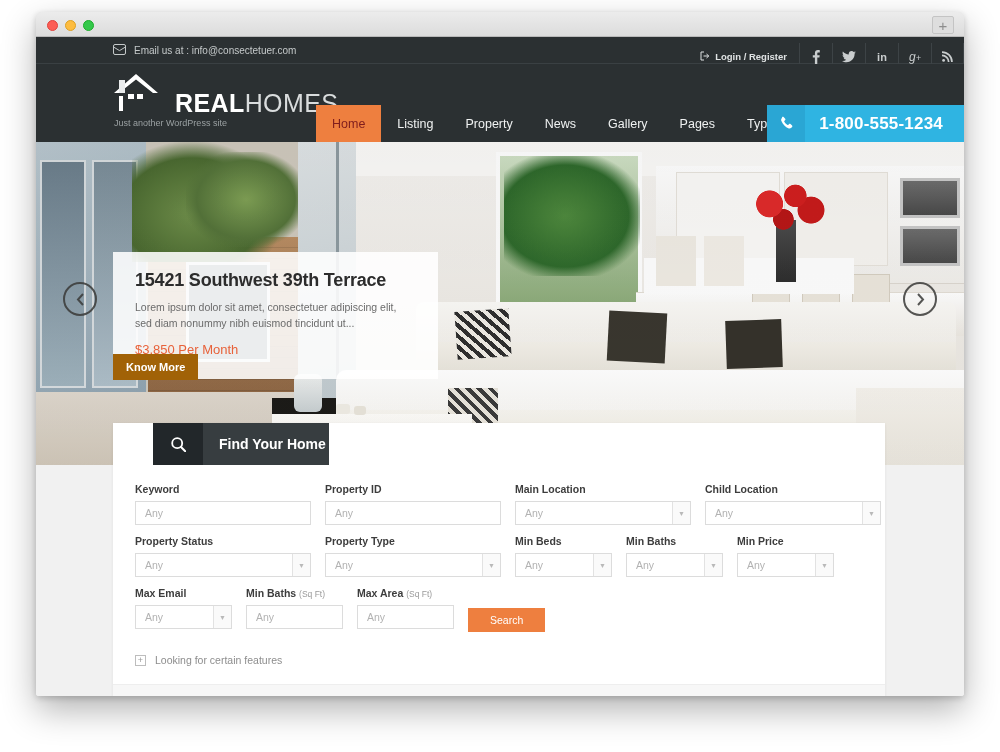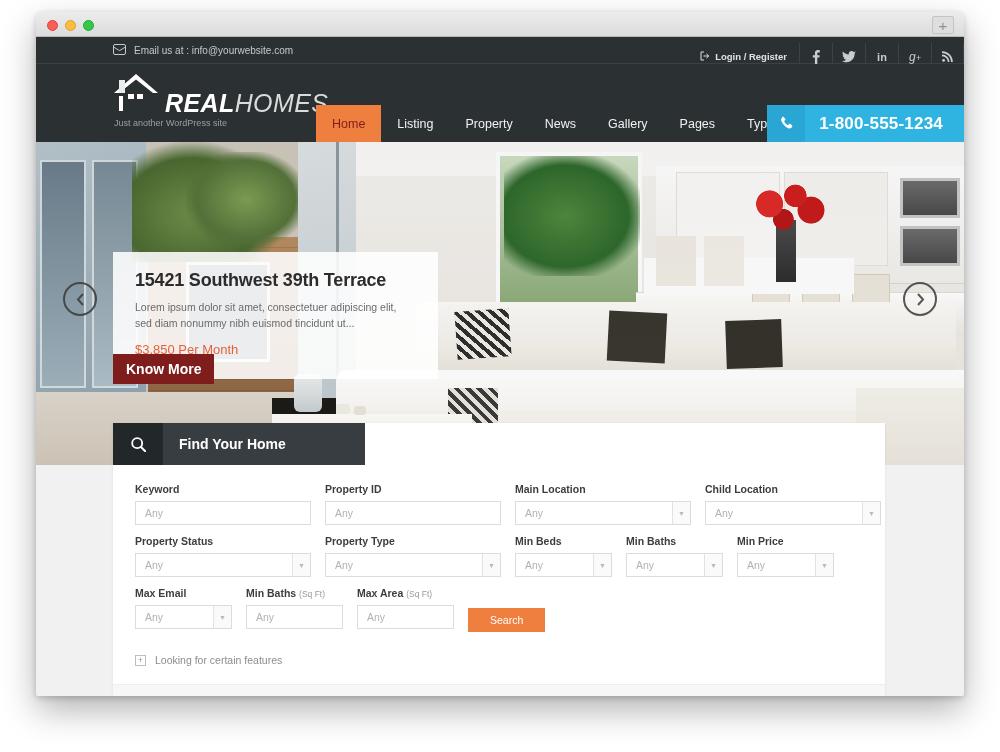--- a/index.html
+++ b/index.html
@@ -68,21 +68,21 @@
     width: 33px;
     display: flex; align-items: center; justify-content: center;
     border-left: 1px solid #3d4346;
     color: #c9cdce; font-size: 12px;
   }
   .social:last-child { border-right: 1px solid #3d4346; }
 
   
   #header { position: relative; height: 78px; background: #2b3032; }
   #logo { position: absolute; left: 77px; top: 8px; }
-  #logo-row { display: flex; align-items: flex-end; gap: 6px; font-style: italic; }
+  #logo-row { display: flex; align-items: flex-end; gap: 16px; }
   #logo-text { font-size: 25px; letter-spacing: .4px; line-height: 26px; }
   #logo-real { color: #ffffff; font-weight: bold; }
   #logo-homes { color: #d9dcdd; font-weight: normal; }
   #logo-tag { color: #9aa0a2; font-size: 9px; margin-top: 2px; margin-left: 1px; }
 
   #mainnav {
     position: absolute; left: 280px; bottom: 0;
     height: 37px; display: flex; align-items: stretch;
     background: #2b3032;
   }
@@ -178,33 +178,33 @@
   #hero-caption {
     position: absolute; left: 77px; top: 110px;
     width: 325px; padding: 18px 22px 22px 22px;
     background: rgba(255,255,255,0.88);
   }
   #caption-title { font-size: 18px; font-weight: bold; color: #2c2c2c; letter-spacing: -0.2px; }
   #caption-desc { margin-top: 8px; font-size: 10.5px; line-height: 1.55; color: #6b6b6b; }
   #caption-price { margin-top: 10px; font-size: 13px; color: #e8623a; }
   #know-more {
     position: absolute; left: 77px; top: 212px;
-    background: #7f1d1d; color: #ffffff;
-    font-size: 14px; font-weight: bold;
+    background: #a16207; color: #ffffff;
+    font-size: 11px; font-weight: bold;
     padding: 7px 13px;
   }
 
   
   #search-area { position: relative; background: #f1f1f1; height: 231px; }
   #search-card {
     position: absolute; left: 77px; top: -42px;
     width: 772px; background: #ffffff;
     box-shadow: 0 1px 3px rgba(0,0,0,0.07);
   }
-  #search-head { display: flex; align-items: stretch; height: 42px; width: 252px; }
+  #search-head { display: flex; align-items: stretch; height: 42px; width: 216px; padding-left: 40px; }
   #search-head-icon {
     width: 50px; background: #22272a; color: #ffffff;
     display: flex; align-items: center; justify-content: center; font-size: 16px;
   }
   #search-head-label {
     flex: 1; background: #373d40; color: #ffffff;
     display: flex; align-items: center; padding-left: 16px;
     font-size: 14px; font-weight: bold;
   }
   #search-body { padding: 18px 22px 14px 22px; }
@@ -264,21 +264,21 @@
   <div id="viewport">
 
     <div id="topbar">
       <div id="email-block">
         <span>
           <svg width="13" height="11" viewBox="0 0 13 11">
             <rect x="0.5" y="0.5" width="12" height="10" rx="1.5" fill="none" stroke="#c5c9ca"></rect>
             <path d="M1 3.3 L6.5 6.6 L12 3.3" fill="none" stroke="#c5c9ca" stroke-width="1"></path>
           </svg>
         </span>
-        <span>Email us at : info@yourwebsite.com</span>
+        <span>Email us at : info@consectetuer.com</span>
       </div>
       <div id="topbar-right">
         <div id="login-link">
           <span>
             <svg width="10" height="10" viewBox="0 0 10 10">
               <path d="M4 1 H1 V9 H4" fill="none" stroke="#dfe2e3"></path>
               <path d="M3.5 5 H8.5 M6.5 3 L8.8 5 L6.5 7" fill="none" stroke="#dfe2e3"></path>
             </svg>
           </span>
           <span>Login / Register</span>

